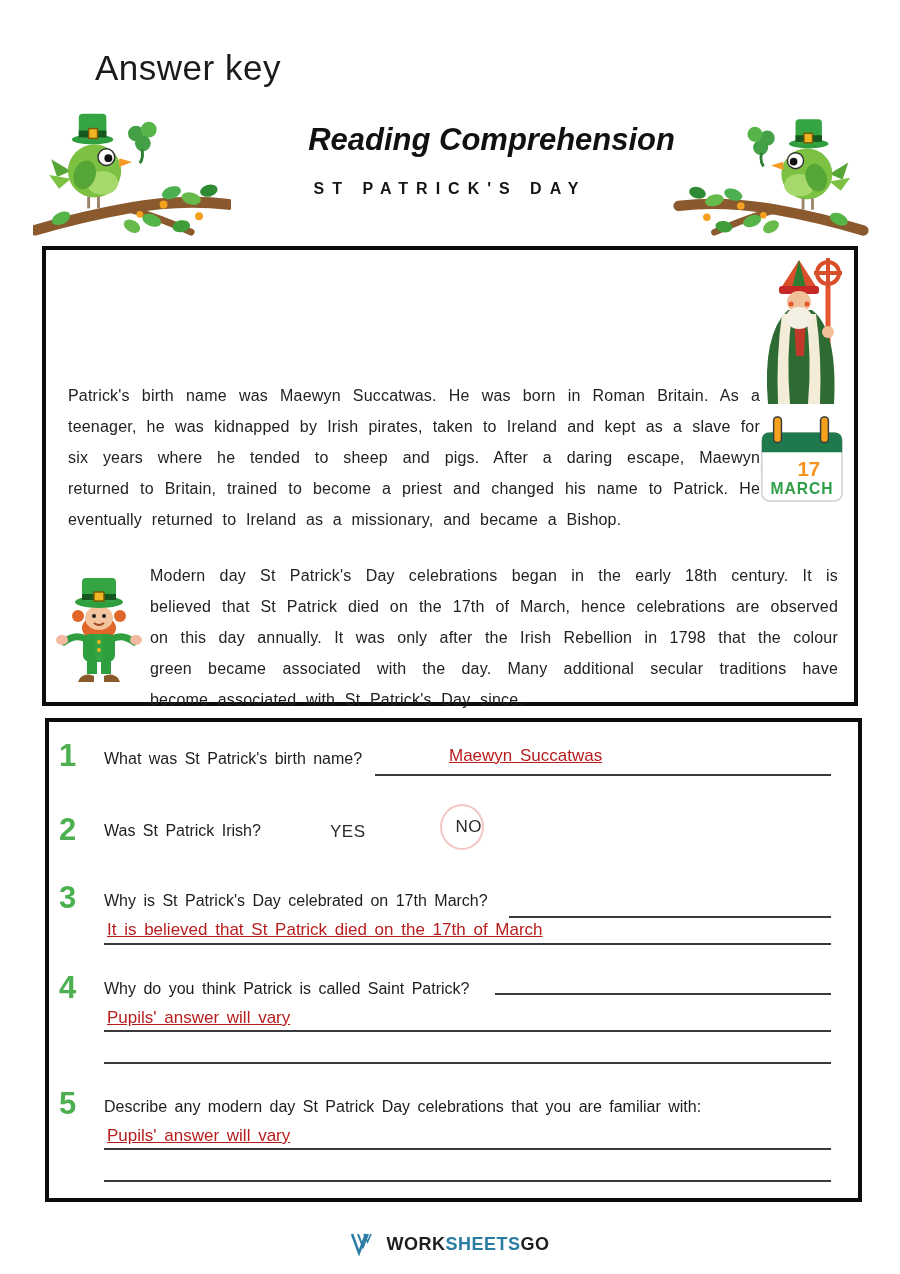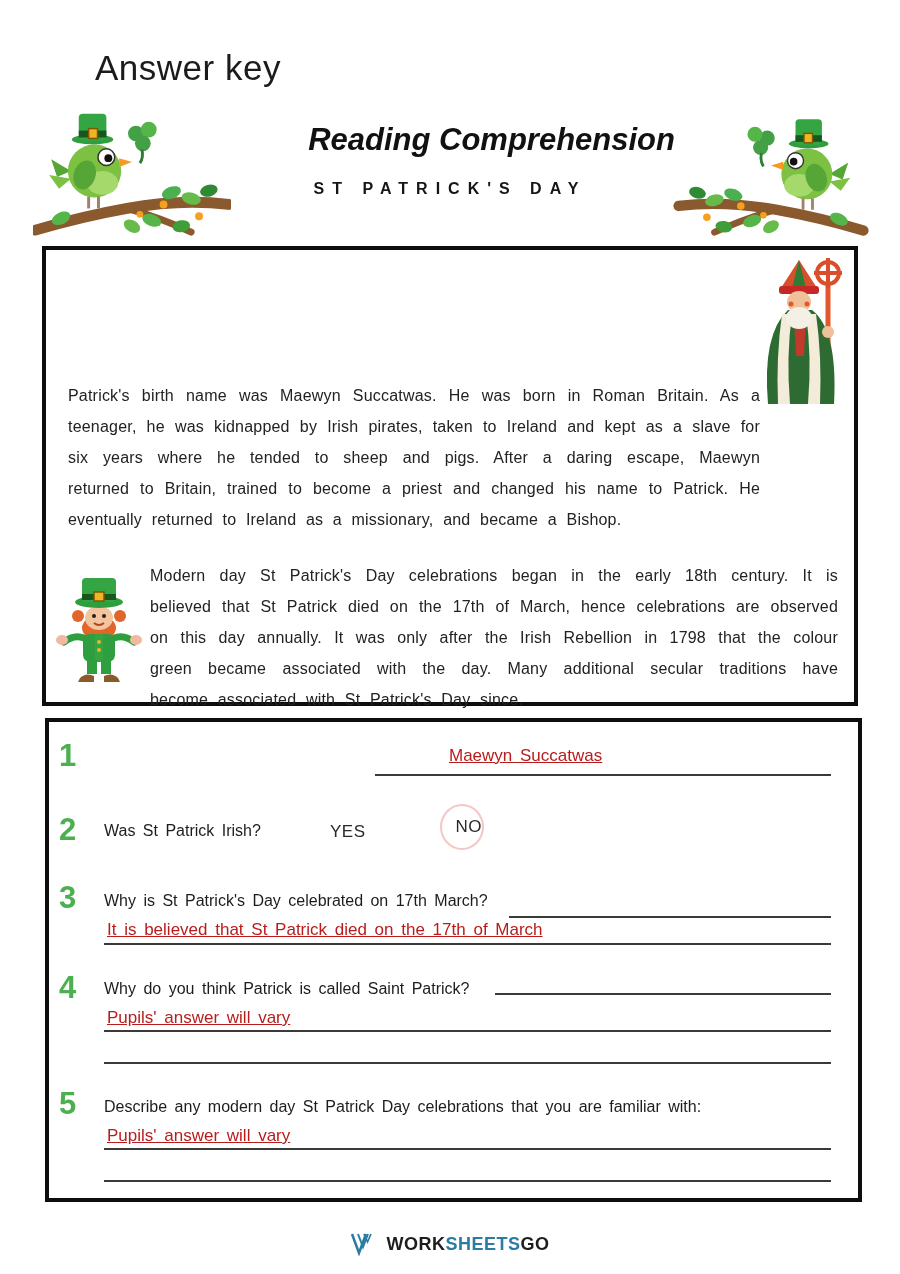--- a/index.html
+++ b/index.html
@@ -167,20 +167,31 @@
         <polygon points="51,4 58,32 44,32" fill="#2e7d32"></polygon>
         <rect x="31" y="30" width="40" height="8" rx="3" fill="#c62828"></rect>
         <ellipse cx="51" cy="46" rx="12" ry="11" fill="#f0c09a"></ellipse>
         <circle cx="43" cy="48" r="2.5" fill="#e2572b"></circle>
         <circle cx="59" cy="48" r="2.5" fill="#e2572b"></circle>
         <ellipse cx="51" cy="62" rx="13" ry="11" fill="#f5f0e6"></ellipse>
         <circle cx="80" cy="76" r="6" fill="#f0c09a"></circle>
       </svg>
     </div>
 
+    <div class="calendar">
+      <svg viewBox="0 0 92 96" width="90" height="96">
+        <path d="M6 38 Q2 70 12 88 L84 90 L88 30 Z" fill="#dcdcdc"></path>
+        <rect x="6" y="20" width="82" height="70" rx="8" fill="#ffffff" stroke="#cfcfcf" stroke-width="1.5"></rect>
+        <path d="M6 28 Q6 20 14 20 L80 20 Q88 20 88 28 L88 40 L6 40 Z" fill="#1e7a4c"></path>
+        <rect x="18" y="4" width="8" height="26" rx="3.5" fill="#f6a21d" stroke="#3a3a3a" stroke-width="1.5"></rect>
+        <rect x="66" y="4" width="8" height="26" rx="3.5" fill="#f6a21d" stroke="#3a3a3a" stroke-width="1.5"></rect>
+        <text x="54" y="64" text-anchor="middle" font-family="Liberation Sans, sans-serif" font-size="21" font-weight="bold" fill="#f6921e">17</text>
+        <text x="47" y="83" text-anchor="middle" font-family="Liberation Sans, sans-serif" font-size="16" font-weight="bold" letter-spacing="1" fill="#2f9e49">MARCH</text>
+      </svg>
+    </div>
 
     <div class="leprechaun">
       <svg viewBox="0 0 90 112" width="90" height="112">
         <path d="M10 66 Q20 58 30 62" stroke="#2e9e3f" stroke-width="7" fill="none" stroke-linecap="round"></path>
         <path d="M80 66 Q70 58 60 62" stroke="#2e9e3f" stroke-width="7" fill="none" stroke-linecap="round"></path>
         <ellipse cx="8" cy="64" rx="6" ry="5" fill="#f3b9a0"></ellipse>
         <ellipse cx="82" cy="64" rx="6" ry="5" fill="#f3b9a0"></ellipse>
         <circle cx="24" cy="40" r="6" fill="#e0662a"></circle>
         <circle cx="66" cy="40" r="6" fill="#e0662a"></circle>
         <ellipse cx="45" cy="52" rx="17" ry="12" fill="#e0662a"></ellipse>
@@ -200,20 +211,21 @@
         <rect x="28" y="2" width="34" height="24" rx="4" fill="#35a544"></rect>
         <rect x="28" y="18" width="34" height="6" fill="#17571f"></rect>
         <rect x="40" y="16" width="10" height="9" fill="#f1b426" stroke="#7a5a00" stroke-width="1.5"></rect>
       </svg>
     </div>
   </div>
 
   <div class="question-box">
 
     <div class="q-num" style="top:16px;">1</div>
+    <div class="q-text" style="top:28px;">What was St Patrick's birth name?</div>
     <div class="aline" style="left:326px; top:52px; width:456px;"></div>
     <div class="red-answer" style="left:400px; top:24px;">Maewyn Succatwas</div>
 
     <div class="q-num" style="top:90px;">2</div>
     <div class="q-text" style="top:100px;">Was St Patrick Irish?</div>
     <div class="yes-opt" style="left:281px; top:100px;">YES</div>
     <div class="no-circle">
       <span class="no-opt">NO</span>
     </div>
 

